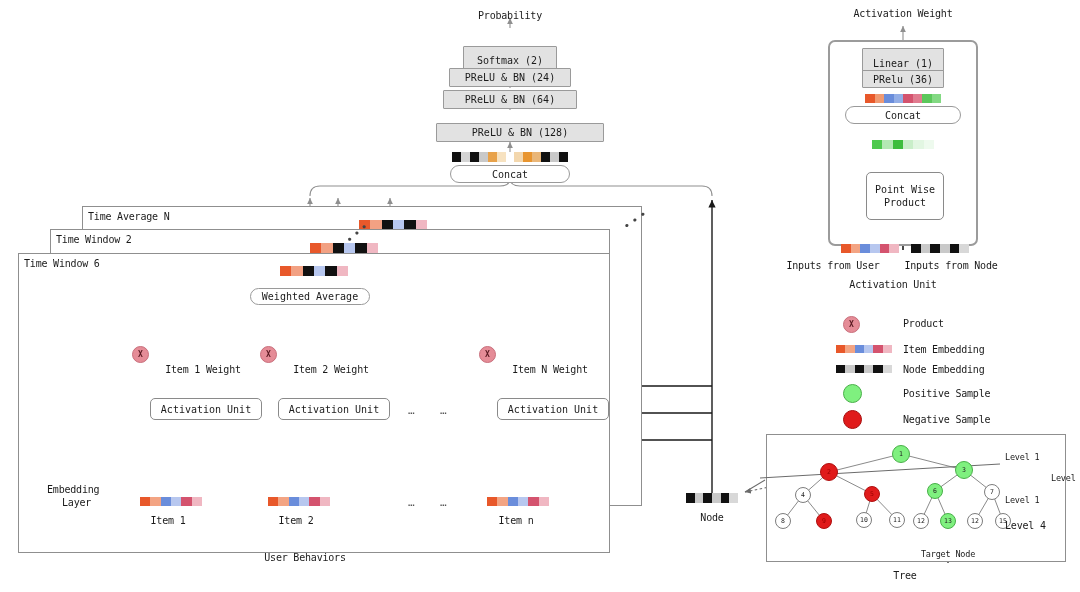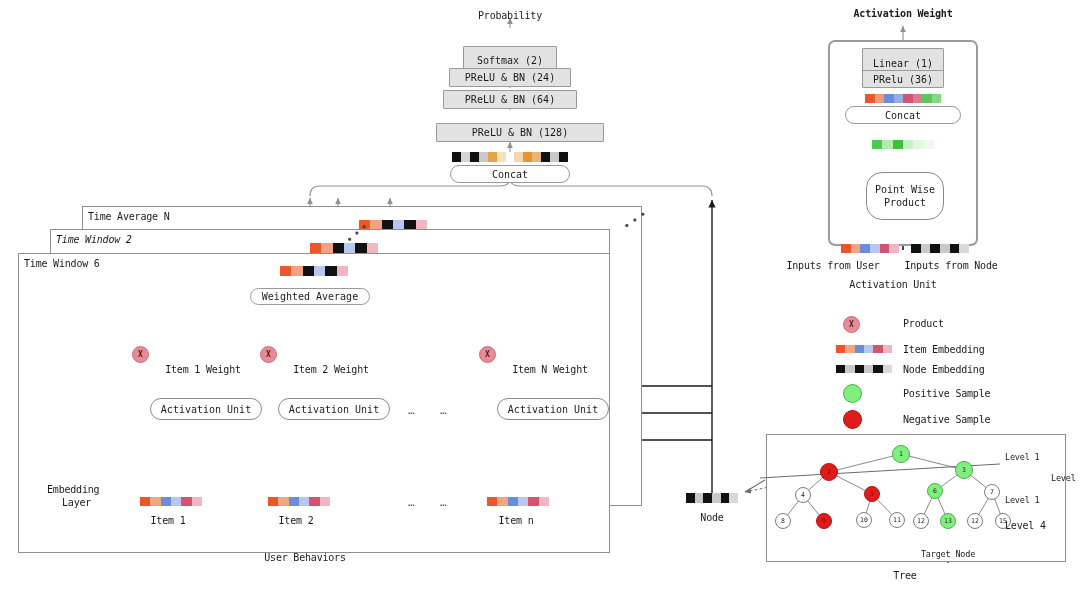--- a/index.html
+++ b/index.html
@@ -10,21 +10,21 @@
   .lbl.c{transform:translateX(-50%);}
   svg.layer{position:absolute;left:0;top:0;width:1080px;height:592px;overflow:visible;}
   svg.layer.top{pointer-events:none;}
   .box{position:absolute;box-sizing:border-box;}
   
   .gbox{background:#e2e2e2;border:1px solid #9a9a9a;display:flex;align-items:center;
         justify-content:center;font-size:10px;border-radius:1px;}
   .rbox{background:#ffffff;border:1px solid #9a9a9a;display:flex;align-items:center;
         justify-content:center;font-size:10px;border-radius:9px;}
   .aubox{background:#ffffff;border:1.4px solid #8a8a8a;display:flex;align-items:center;
-        justify-content:center;font-size:10px;border-radius:16px;}
+        justify-content:center;font-size:10px;border-radius:5px;}
   .plainbox{border:1px solid #8f8f8f;background:#ffffff;}
   .thickbox{border:2.2px solid #9b9b9b;background:#ffffff;border-radius:7px;}
   .emb{position:absolute;display:flex;height:9px;}
   .emb i{display:block;height:100%;}
   .xcirc{position:absolute;width:15px;height:15px;border-radius:50%;
          background:#e58c97;border:1px solid #c96f7c;
          display:flex;align-items:center;justify-content:center;
          font-size:8px;color:#5a1a22;font-weight:bold;}
   .dots{position:absolute;font-size:11px;color:#444;letter-spacing:3px;}
   .tnode{position:absolute;border-radius:50%;border:1px solid #7d7d7d;
@@ -184,21 +184,21 @@
 <div class="emb" id="twn" style="left:359px;top:220px;width:68px;height:10px;">
     <i style="background: rgb(232, 88, 42); flex: 1 1 0%;"></i>
     <i style="background: rgb(242, 161, 131); flex: 1 1 0%;"></i>
     <i style="background: rgb(17, 17, 17); flex: 1 1 0%;"></i>
     <i style="background: rgb(183, 199, 239); flex: 1 1 0%;"></i>
     <i style="background: rgb(17, 17, 17); flex: 1 1 0%;"></i>
     <i style="background: rgb(240, 183, 194); flex: 1 1 0%;"></i>
   </div>
 
 <div class="plainbox box" style="left:50px;top:229px;width:560px;height:300px;"></div>
-<div class="lbl" style="left:56px;top:234px;font-style:italic;">Time Window 2</div>
+<div class="lbl" style="left:56px;top:234px;">Time Window 2</div>
 <div class="emb" id="tw2" style="left:310px;top:243px;width:68px;height:10px;">
     <i style="background: rgb(232, 88, 42); flex: 1 1 0%;"></i>
     <i style="background: rgb(242, 161, 131); flex: 1 1 0%;"></i>
     <i style="background: rgb(17, 17, 17); flex: 1 1 0%;"></i>
     <i style="background: rgb(183, 199, 239); flex: 1 1 0%;"></i>
     <i style="background: rgb(17, 17, 17); flex: 1 1 0%;"></i>
     <i style="background: rgb(240, 183, 194); flex: 1 1 0%;"></i>
   </div>
 
 <div class="dots" style="left:344px;top:226px;transform:rotate(-40deg);">•••</div>
@@ -284,21 +284,21 @@
 <div class="emb" id="nodeEmb" style="left:686px;top:493px;width:52px;height:10px;">
     <i style="background: rgb(17, 17, 17); flex: 1 1 0%;"></i>
     <i style="background: rgb(201, 201, 201); flex: 1 1 0%;"></i>
     <i style="background: rgb(17, 17, 17); flex: 1 1 0%;"></i>
     <i style="background: rgb(201, 201, 201); flex: 1 1 0%;"></i>
     <i style="background: rgb(17, 17, 17); flex: 1 1 0%;"></i>
     <i style="background: rgb(216, 216, 216); flex: 1 1 0%;"></i>
   </div>
 <div class="lbl c" style="left:712px;top:512px;">Node</div>
 
-<div class="lbl c" style="left:903px;top:8px;font-weight:bold;">Activation Weight</div>
+<div class="lbl c" style="left:903px;top:8px;">Activation Weight</div>
 
 <div class="thickbox box" style="left:828px;top:40px;width:150px;height:206px;"></div>
 
 <div class="gbox box" style="left:862px;top:48px;width:82px;height:30px;">
   <span>Linear (1)</span>
 </div>
 <div class="gbox box" style="left:862px;top:70px;width:82px;height:18px;">
   <span>PRelu (36)</span>
 </div>
 <div class="emb" id="auBar" style="left:865px;top:94px;width:76px;height:9px;">

